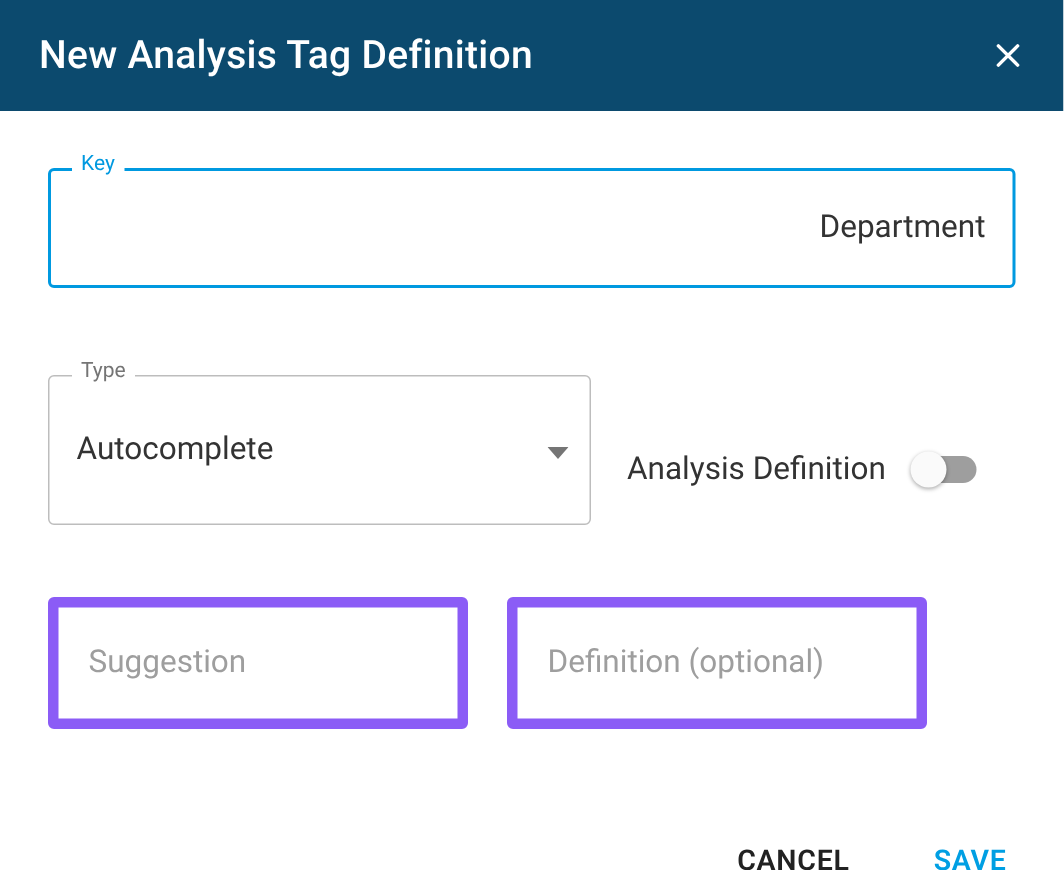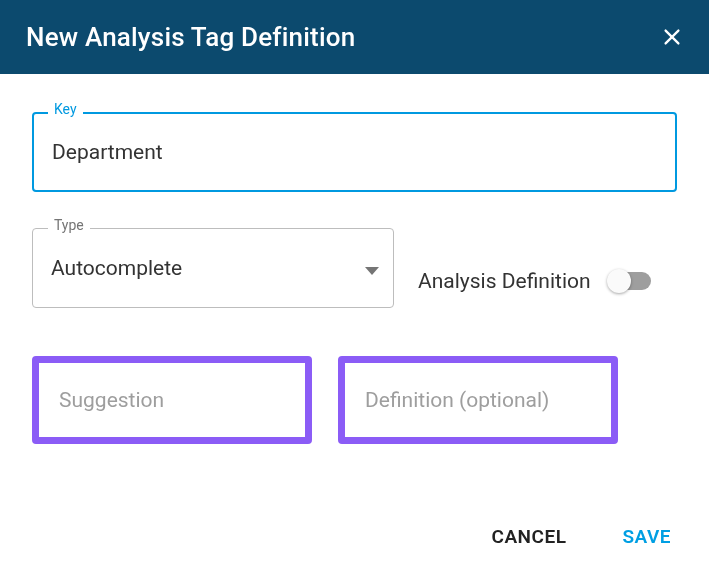--- a/index.html
+++ b/index.html
@@ -35,21 +35,21 @@
       align-items: center;
       justify-content: center;
     }
     .close-btn svg { width: 22px; height: 22px; }
     .content {
       padding: 38px 32px 18px 32px;
       flex: 1;
     }
     .field {
       position: relative;
-      margin-bottom: 36px;
+      margin-bottom: 58px;
     }
     .field-label {
       position: absolute;
       top: -11px;
       left: 16px;
       background: #fff;
       padding: 0 6px;
       font-size: 14px;
       color: #757575;
       font-weight: 400;
@@ -60,32 +60,33 @@
       border-radius: 4px;
       height: 80px;
       display: flex;
       align-items: center;
       padding: 0 18px;
       font-size: 21px;
       color: #333;
     }
     .field-box.focused {
       border: 2px solid #0099e0;
+      justify-content: flex-end;
     }
     .row {
       display: flex;
       align-items: center;
       gap: 24px;
       margin-bottom: 48px;
     }
     .type-field { flex: 0 0 362px; position: relative; }
     .type-box {
       border: 1px solid #bdbdbd;
       border-radius: 4px;
-      height: 80px;
+      height: 100px;
       display: flex;
       align-items: center;
       padding: 0 14px 0 18px;
       font-size: 21px;
       color: #333;
       justify-content: space-between;
       cursor: pointer;
     }
     .type-box .arrow { color: #757575; }
     .disable-group {

